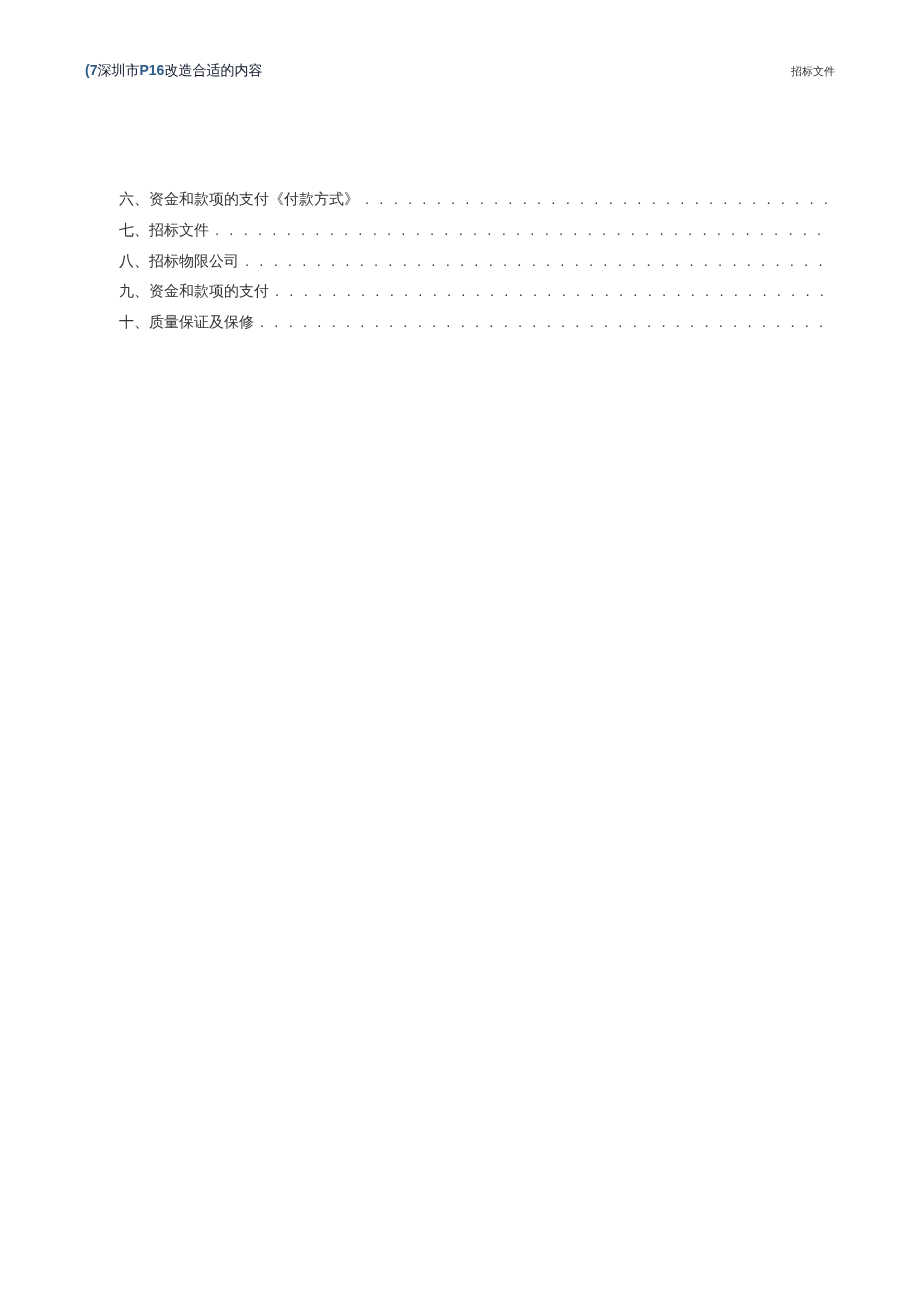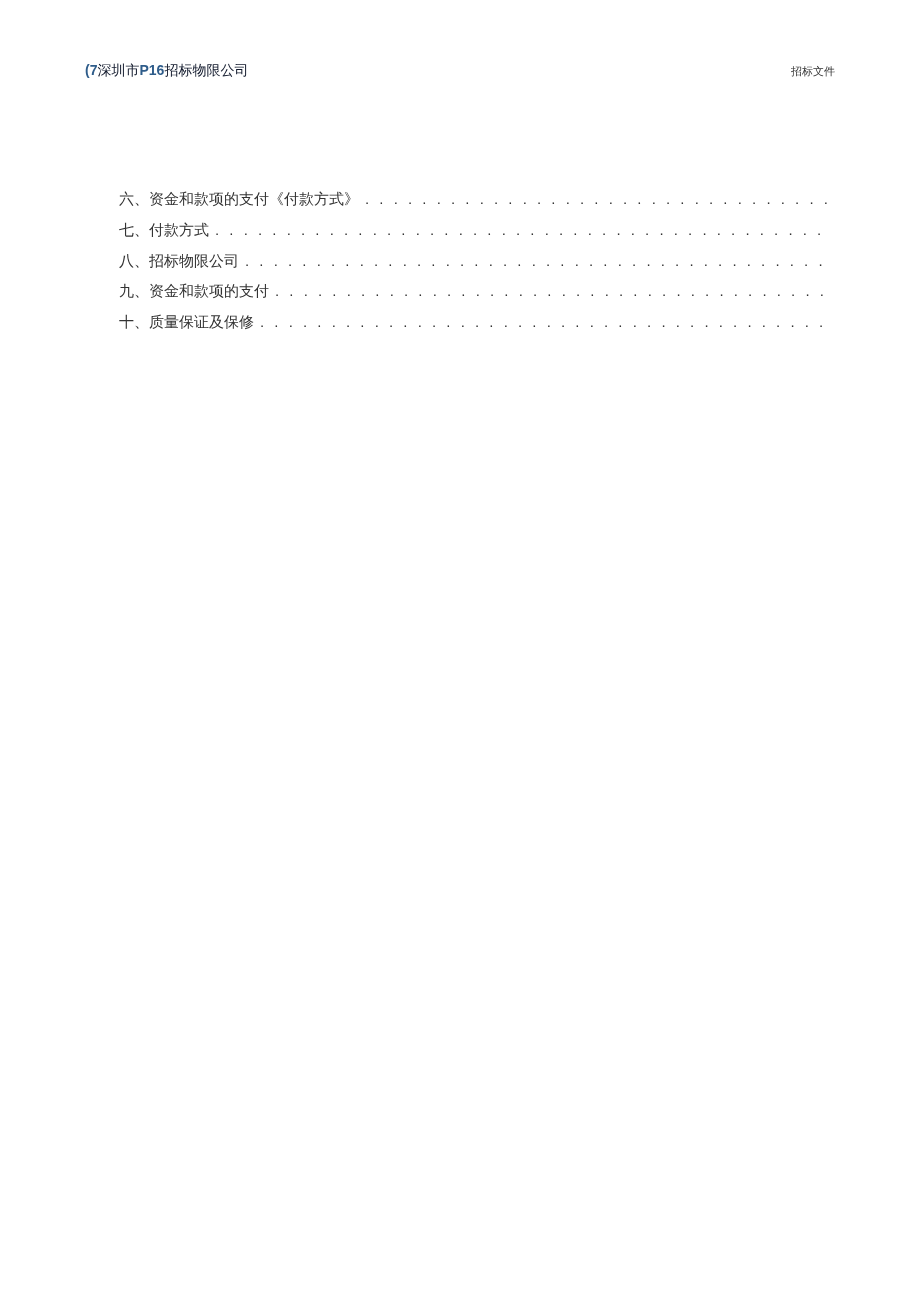--- a/index.html
+++ b/index.html
@@ -61,32 +61,32 @@
       letter-spacing: 3px;
       padding-left: 6px;
       color: #333333;
     }
   </style>
 </head>
 <body>
 
 <div class="header">
   <div class="header-left">
-    <span>(</span><span>7</span><span class="plain">深圳市</span><span>P16</span><span class="plain">招标物限公司</span>
+    <span>(</span><span>7</span><span class="plain">深圳市</span><span>P16</span><span class="plain">改造合适的内容</span>
   </div>
   <div class="header-right">招标文件</div>
 </div>
 
 <div class="toc">
   <div class="toc-entry">
     <span class="toc-label">六、资金和款项的支付《付款方式》</span>
     <span class="toc-dots">. . . . . . . . . . . . . . . . . . . . . . . . . . . . . . . . . . . . . . . . . . . . . . . . . . . . . . . . . . . . . . . . . . . . . . . . . . . . . . . . . . . . . . . . . . . . . . . . . . . .</span>
   </div>
   <div class="toc-entry">
-    <span class="toc-label">七、付款方式</span>
+    <span class="toc-label">七、招标文件</span>
     <span class="toc-dots">. . . . . . . . . . . . . . . . . . . . . . . . . . . . . . . . . . . . . . . . . . . . . . . . . . . . . . . . . . . . . . . . . . . . . . . . . . . . . . . . . . . . . . . . . . . . . . . . . . . .</span>
   </div>
   <div class="toc-entry">
     <span class="toc-label">八、招标物限公司</span>
     <span class="toc-dots">. . . . . . . . . . . . . . . . . . . . . . . . . . . . . . . . . . . . . . . . . . . . . . . . . . . . . . . . . . . . . . . . . . . . . . . . . . . . . . . . . . . . . . . . . . . . . . . . . . . .</span>
   </div>
   <div class="toc-entry">
     <span class="toc-label">九、资金和款项的支付</span>
     <span class="toc-dots">. . . . . . . . . . . . . . . . . . . . . . . . . . . . . . . . . . . . . . . . . . . . . . . . . . . . . . . . . . . . . . . . . . . . . . . . . . . . . . . . . . . . . . . . . . . . . . . . . . . .</span>
   </div>

